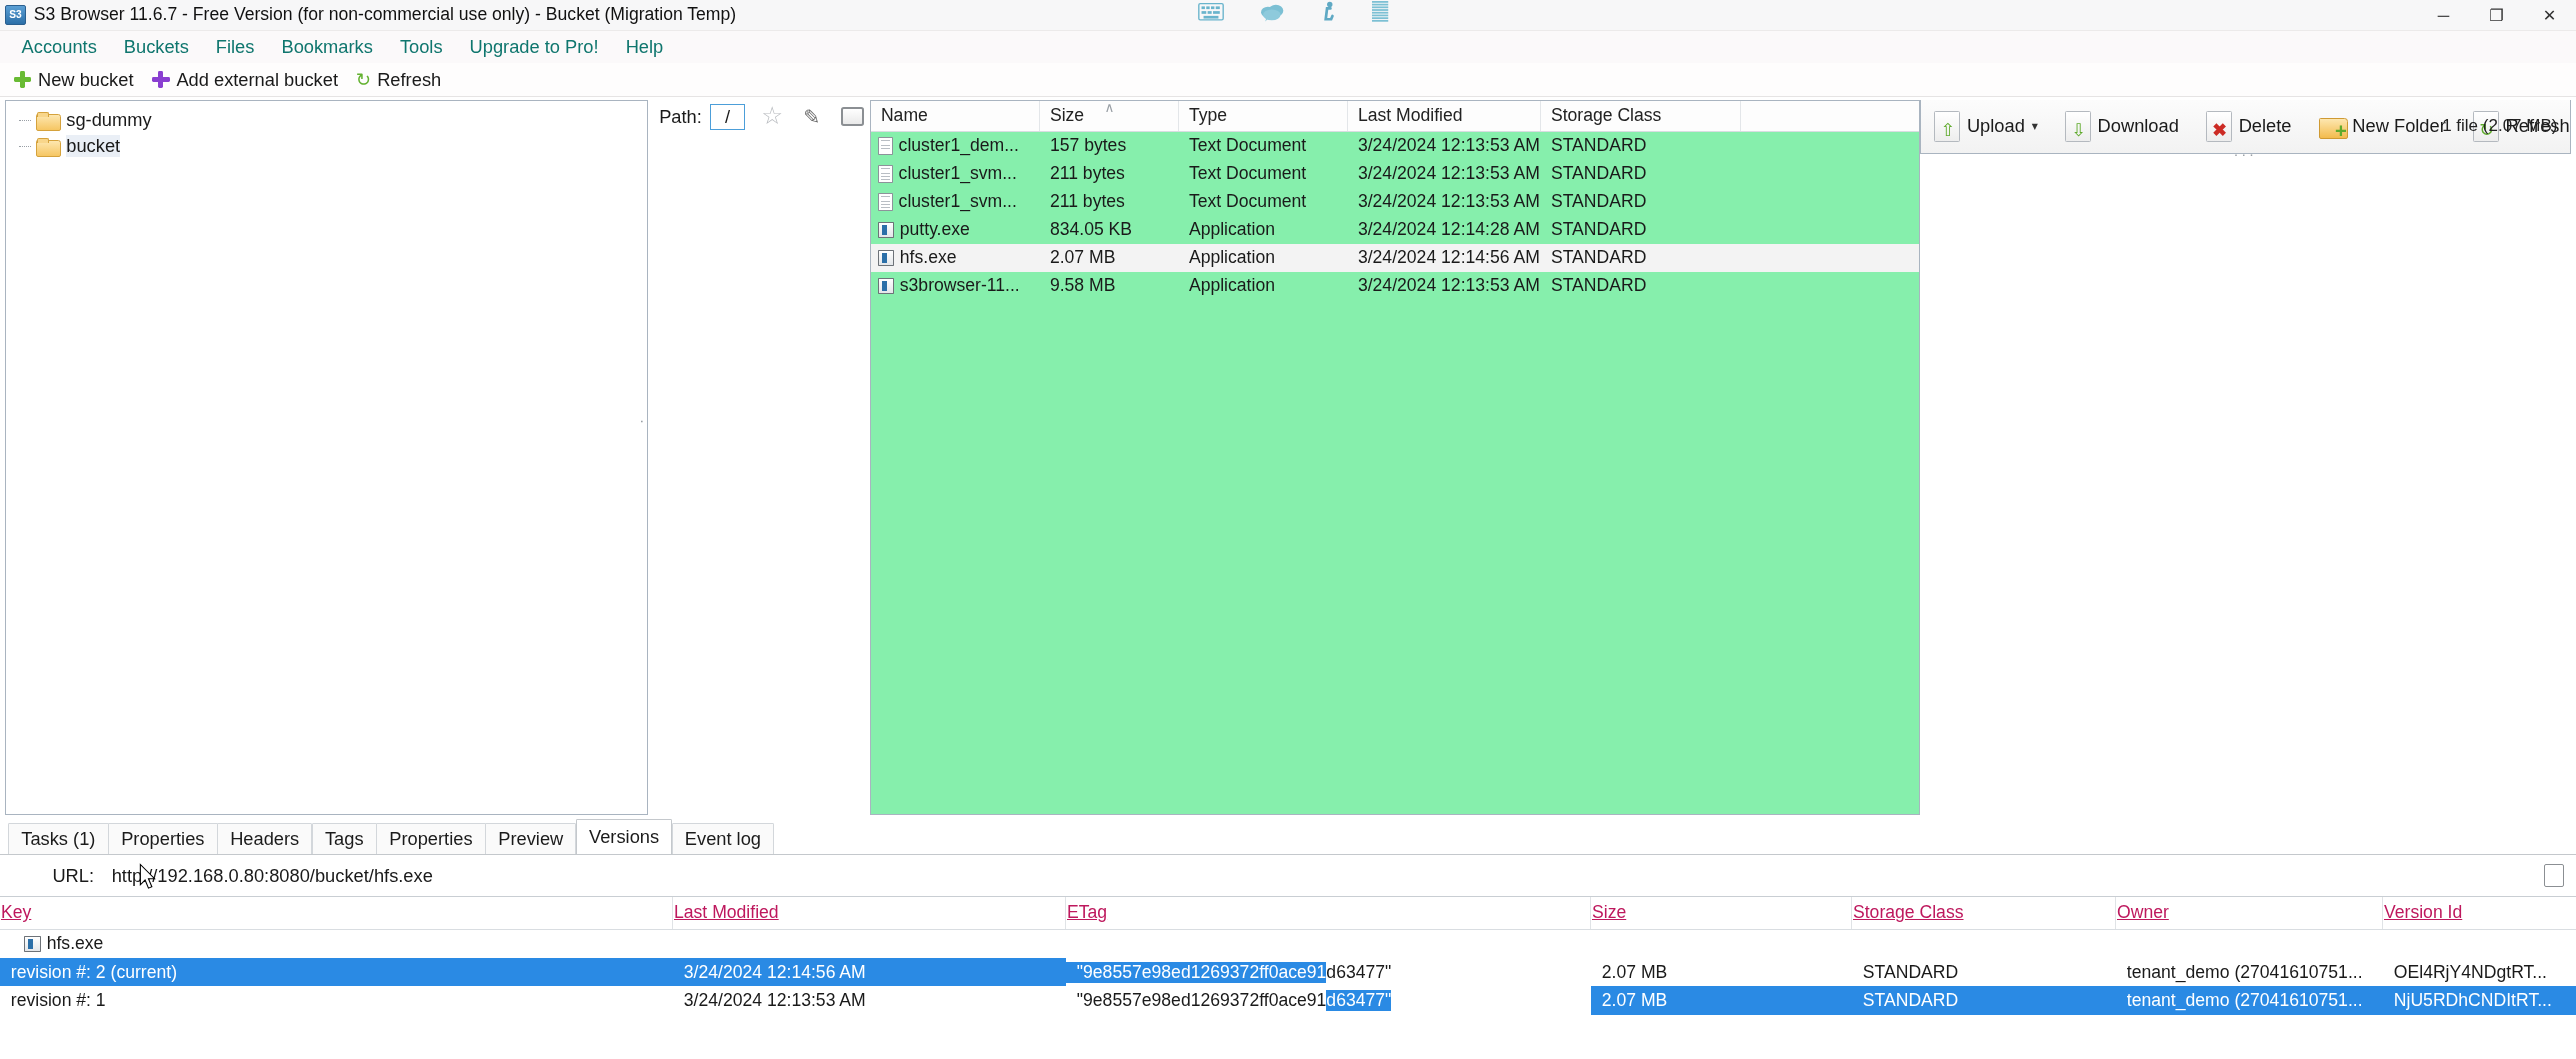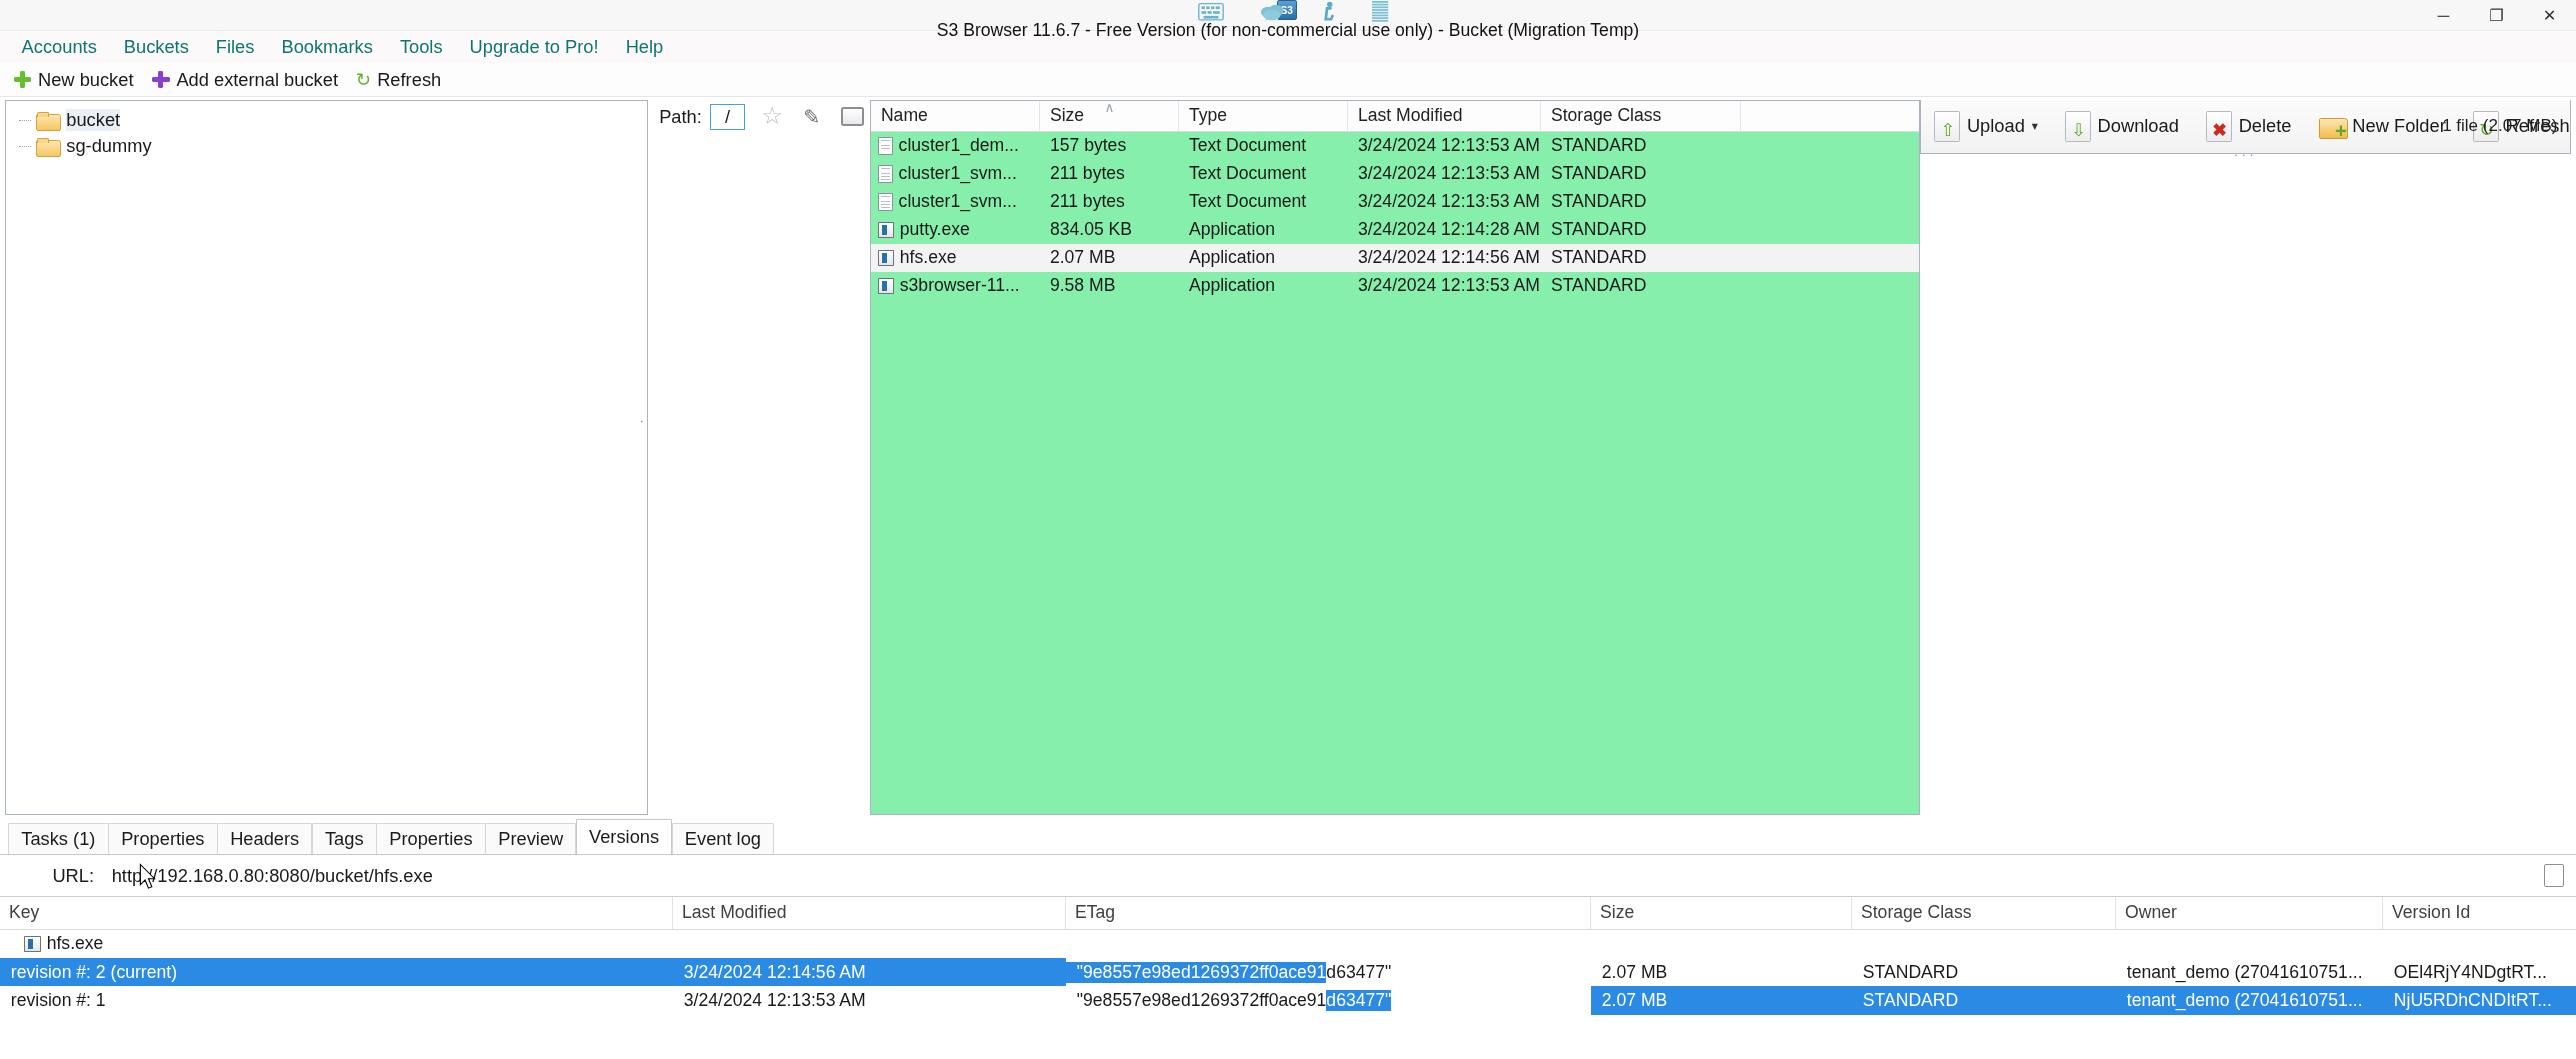--- a/index.html
+++ b/index.html
@@ -10,21 +10,20 @@
     overflow: hidden;
   }
   body { font-size: 18.3px; color: #1a1a1a; }
 
   
   .titlebar {
     height: 30.5px; background: #f7f7f8;
     display: flex; align-items: center;
     position: relative;
     border-bottom: 0.7px solid #eceaea;
-    flex-direction: column;
   }
   .app-icon {
     width: 20.3px; height: 20.3px; margin-left: 5.4px; margin-right: 8.1px;
     background: linear-gradient(#5b9fd4, #2b6fa8);
     border: 0.7px solid #2a5f8f; border-radius: 2px;
     color: #fff; font-size: 10.2px; font-weight: bold;
     display: flex; align-items: center; justify-content: center;
     flex: none;
   }
   .title-text { font-size: 17.6px; color: #111; white-space: nowrap; }
@@ -260,22 +259,22 @@
     position: absolute; right: 12.2px; width: 20.3px; height: 23px;
     border: 1.4px solid #8b8f93; border-radius: 2px; background: #fff;
   }
 
   .vers-table { flex: 1; border-top: 0.7px solid #c9ced3; }
   .vt-head {
     display: flex; height: 32.5px; font-size: 17.6px;
     border-bottom: 0.7px solid #d9dde1; background: #fff;
   }
   .vt-head .th {
-    display: flex; align-items: center; padding-left: 9px;
-    border-right: 0.7px solid #e0e3e6; color: #404040;
+    display: flex; align-items: center; padding-left: 1px;
+    border-right: 0.7px solid #e0e3e6; color: #be185d; text-decoration: underline;
   }
   .k-key { width: 673px; }
   .k-mod { width: 393px; }
   .k-etag { width: 525px; }
   .k-size { width: 261px; }
   .k-sc  { width: 264px; }
   .k-own { width: 267px; }
   .k-vid { flex: 1; border-right: none !important; }
 
   .vt-row { display: flex; height: 28.4px; font-size: 17.6px; }
@@ -374,29 +373,29 @@
   <div class="tb-btn">
     <span class="refresh-ico">↻</span>
     <span>Refresh</span>
   </div>
 </div>
 
 <div class="workspace">
 
   <div class="left-pane">
     <div class="tree">
+      <div class="tree-item">
+        <span class="dotline"></span>
+        <span class="folder"></span>
+        <span class="lbl">sg-dummy</span>
+      </div>
       <div class="tree-item sel">
         <span class="dotline"></span>
         <span class="folder"></span>
         <span class="lbl">bucket</span>
-      </div>
-      <div class="tree-item">
-        <span class="dotline"></span>
-        <span class="folder"></span>
-        <span class="lbl">sg-dummy</span>
       </div>
     </div>
     <div class="splitter-dots">·</div>
   </div>
 
   <div class="right-pane">
 
     <div class="path-row">
       <span class="path-label">Path:</span>
       <div class="path-input">/</div>

